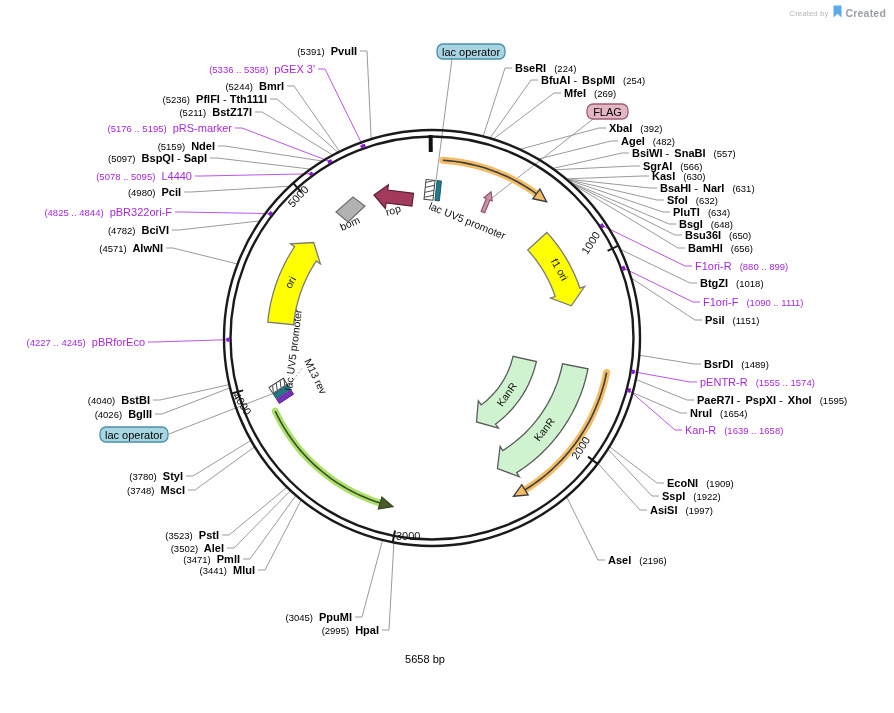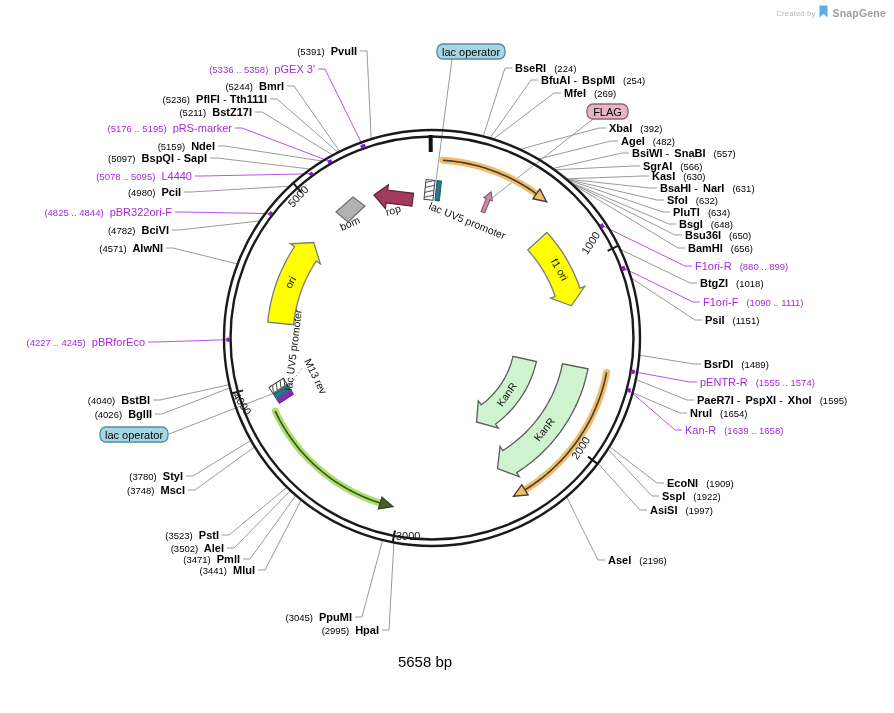--- a/index.html
+++ b/index.html
@@ -4,35 +4,35 @@
 <style>
   html,body{margin:0;padding:0;background:#ffffff;}
   .canvas{position:relative;width:894px;height:699px;background:#ffffff;overflow:hidden;
           font-family:"Liberation Sans", sans-serif;}
   #mapsvg{position:absolute;left:0;top:0;}
   .watermark{position:absolute;right:8px;top:4px;display:flex;align-items:center;gap:4px;}
   .wm-prefix{font-size:8px;color:#b4b8bc;}
   .wm-brand{font-size:10.5px;color:#9aa0a6;font-weight:bold;letter-spacing:.2px;}
   .titleblock{position:absolute;left:0;top:652px;width:850px;text-align:center;color:#000;}
   .title-main{font-size:12px;font-weight:bold;}
-  .title-bp{font-size:15px;margin-top:1px;}
+  .title-bp{font-size:11px;margin-top:1px;}
   svg text{font-family:"Liberation Sans", sans-serif;}
 </style>
 </head>
 <body>
 
 <div class="canvas">
   <div class="watermark">
     <span class="wm-prefix">Created by</span>
     <span>
       <svg width="9" height="13" viewBox="0 0 9 13">
           <path d="M0.5 0.5 H8.5 V12.5 L4.5 8.8 L0.5 12.5 Z" fill="#5aabe8"></path>
         </svg>
     </span>
-    <span class="wm-brand">SnapGene</span>
+    <span class="wm-brand">Created</span>
   </div>
 
   <svg id="mapsvg" width="894" height="713" viewBox="0 0 894 713">
       <g>
         <polyline points="360.0,51.0 367.0,51.0 371.2,139.1" fill="none" stroke="#9a9a9a" stroke-width="1"></polyline>
         <polyline points="318.0,69.0 325.0,69.0 362.9,146.0" fill="none" stroke="#bb55e8" stroke-width="1"></polyline>
         <polyline points="287.0,86.0 294.0,86.0 339.7,151.6" fill="none" stroke="#9a9a9a" stroke-width="1"></polyline>
         <polyline points="270.0,99.0 277.0,99.0 338.1,152.4" fill="none" stroke="#9a9a9a" stroke-width="1"></polyline>
         <polyline points="255.0,112.0 262.0,112.0 332.9,155.1" fill="none" stroke="#9a9a9a" stroke-width="1"></polyline>
         <polyline points="235.0,128.0 242.0,128.0 329.7,161.5" fill="none" stroke="#bb55e8" stroke-width="1"></polyline>

